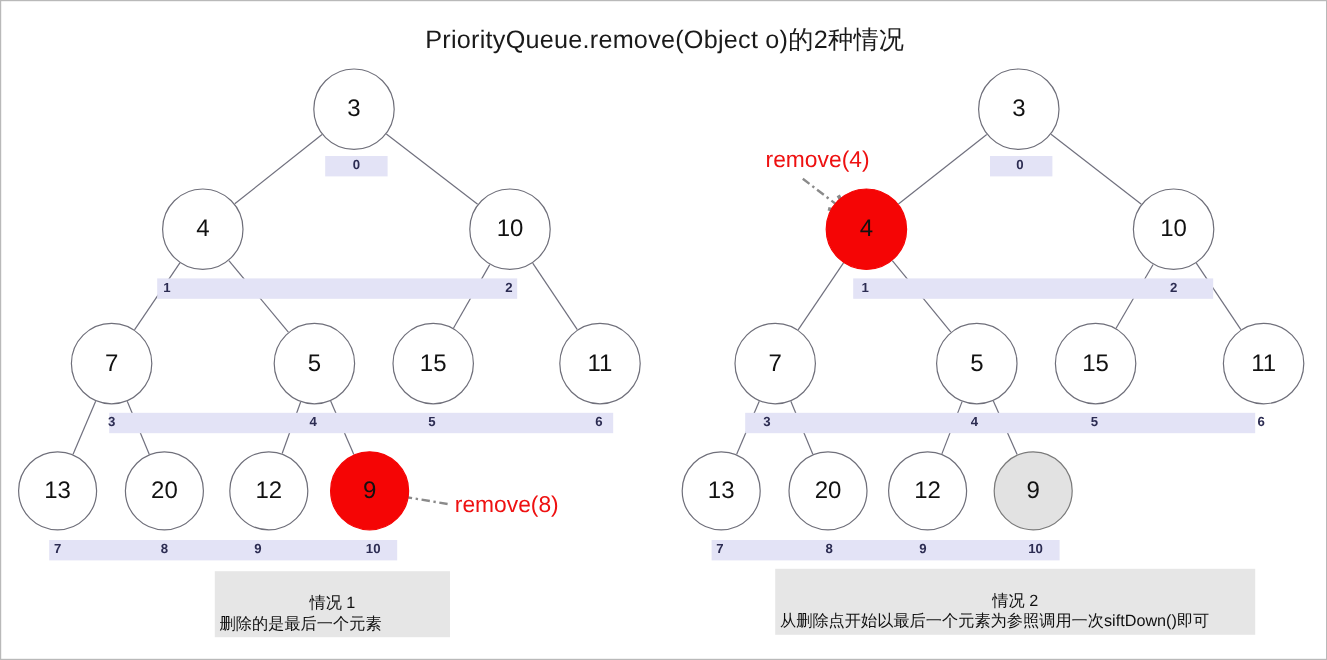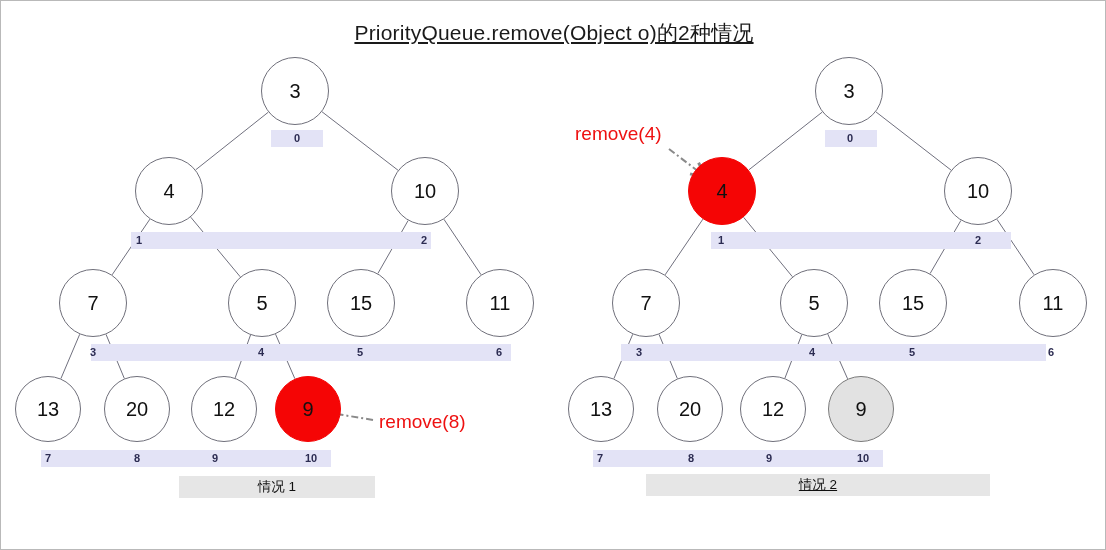--- a/index.html
+++ b/index.html
@@ -20,21 +20,20 @@
   #title {
     position: absolute;
     top: 18px;
     left: 0;
     width: 1106px;
     text-align: center;
     font-size: 21px;
     color: #1a1a1a;
     letter-spacing: 0.2px;
     white-space: nowrap;
-    text-decoration: underline;
   }
   
   .band {
     position: absolute;
     background: #e3e3f6;
     height: 17px;
   }
   .idx {
     position: absolute;
     font-size: 11px;
@@ -84,21 +83,21 @@
     font-size: 19px;
     white-space: nowrap;
   }
   
   .caption {
     position: absolute;
     background: #e6e6e6;
     font-size: 13.5px;
     color: #101010;
     line-height: 17px;
-    padding: 2px 4px 3px 4px;
+    padding: 18px 4px 3px 4px;
     box-sizing: border-box;
   }
   .caption .cap-title {
     text-align: center;
     display: block;
   }
   .caption .cap-line {
     text-align: left;
     display: block;
     white-space: nowrap;
@@ -193,24 +192,26 @@
       <div class="node" style="left: 779px; top: 268px; width: 68px; height: 68px;">5</div>
       <div class="node" style="left: 878px; top: 268px; width: 68px; height: 68px;">15</div>
       <div class="node" style="left: 1018px; top: 268px; width: 68px; height: 68px;">11</div>
       <div class="node" style="left: 567px; top: 375px; width: 66px; height: 66px;">13</div>
       <div class="node" style="left: 656px; top: 375px; width: 66px; height: 66px;">20</div>
       <div class="node" style="left: 739px; top: 375px; width: 66px; height: 66px;">12</div>
       <div class="node gray" style="left: 827px; top: 375px; width: 66px; height: 66px;">9</div>
     </div>
   <div id="annotations-layer">
       <div class="ann-label" style="left: 378px; top: 410px;">remove(8)</div>
-      <div class="ann-label" style="left: 574px; top: 122px;">remove(4)</div>
+      <div class="ann-label" style="left: 637px; top: 122px;">remove(4)</div>
     </div>
   <div id="captions-layer">
       <div class="caption" style="left: 178px; top: 475px; width: 196px;">
         <span class="cap-title">情况 1</span>
+        <span class="cap-line">删除的是最后一个元素</span>
       </div>
-      <div class="caption" style="left: 645px; top: 473px; width: 344px; text-decoration: underline;">
+      <div class="caption" style="left: 645px; top: 473px; width: 400px;">
         <span class="cap-title">情况 2</span>
+        <span class="cap-line">从删除点开始以最后一个元素为参照调用一次siftDown()即可</span>
       </div>
     </div>
 
 </div>
 
 </body></html>

